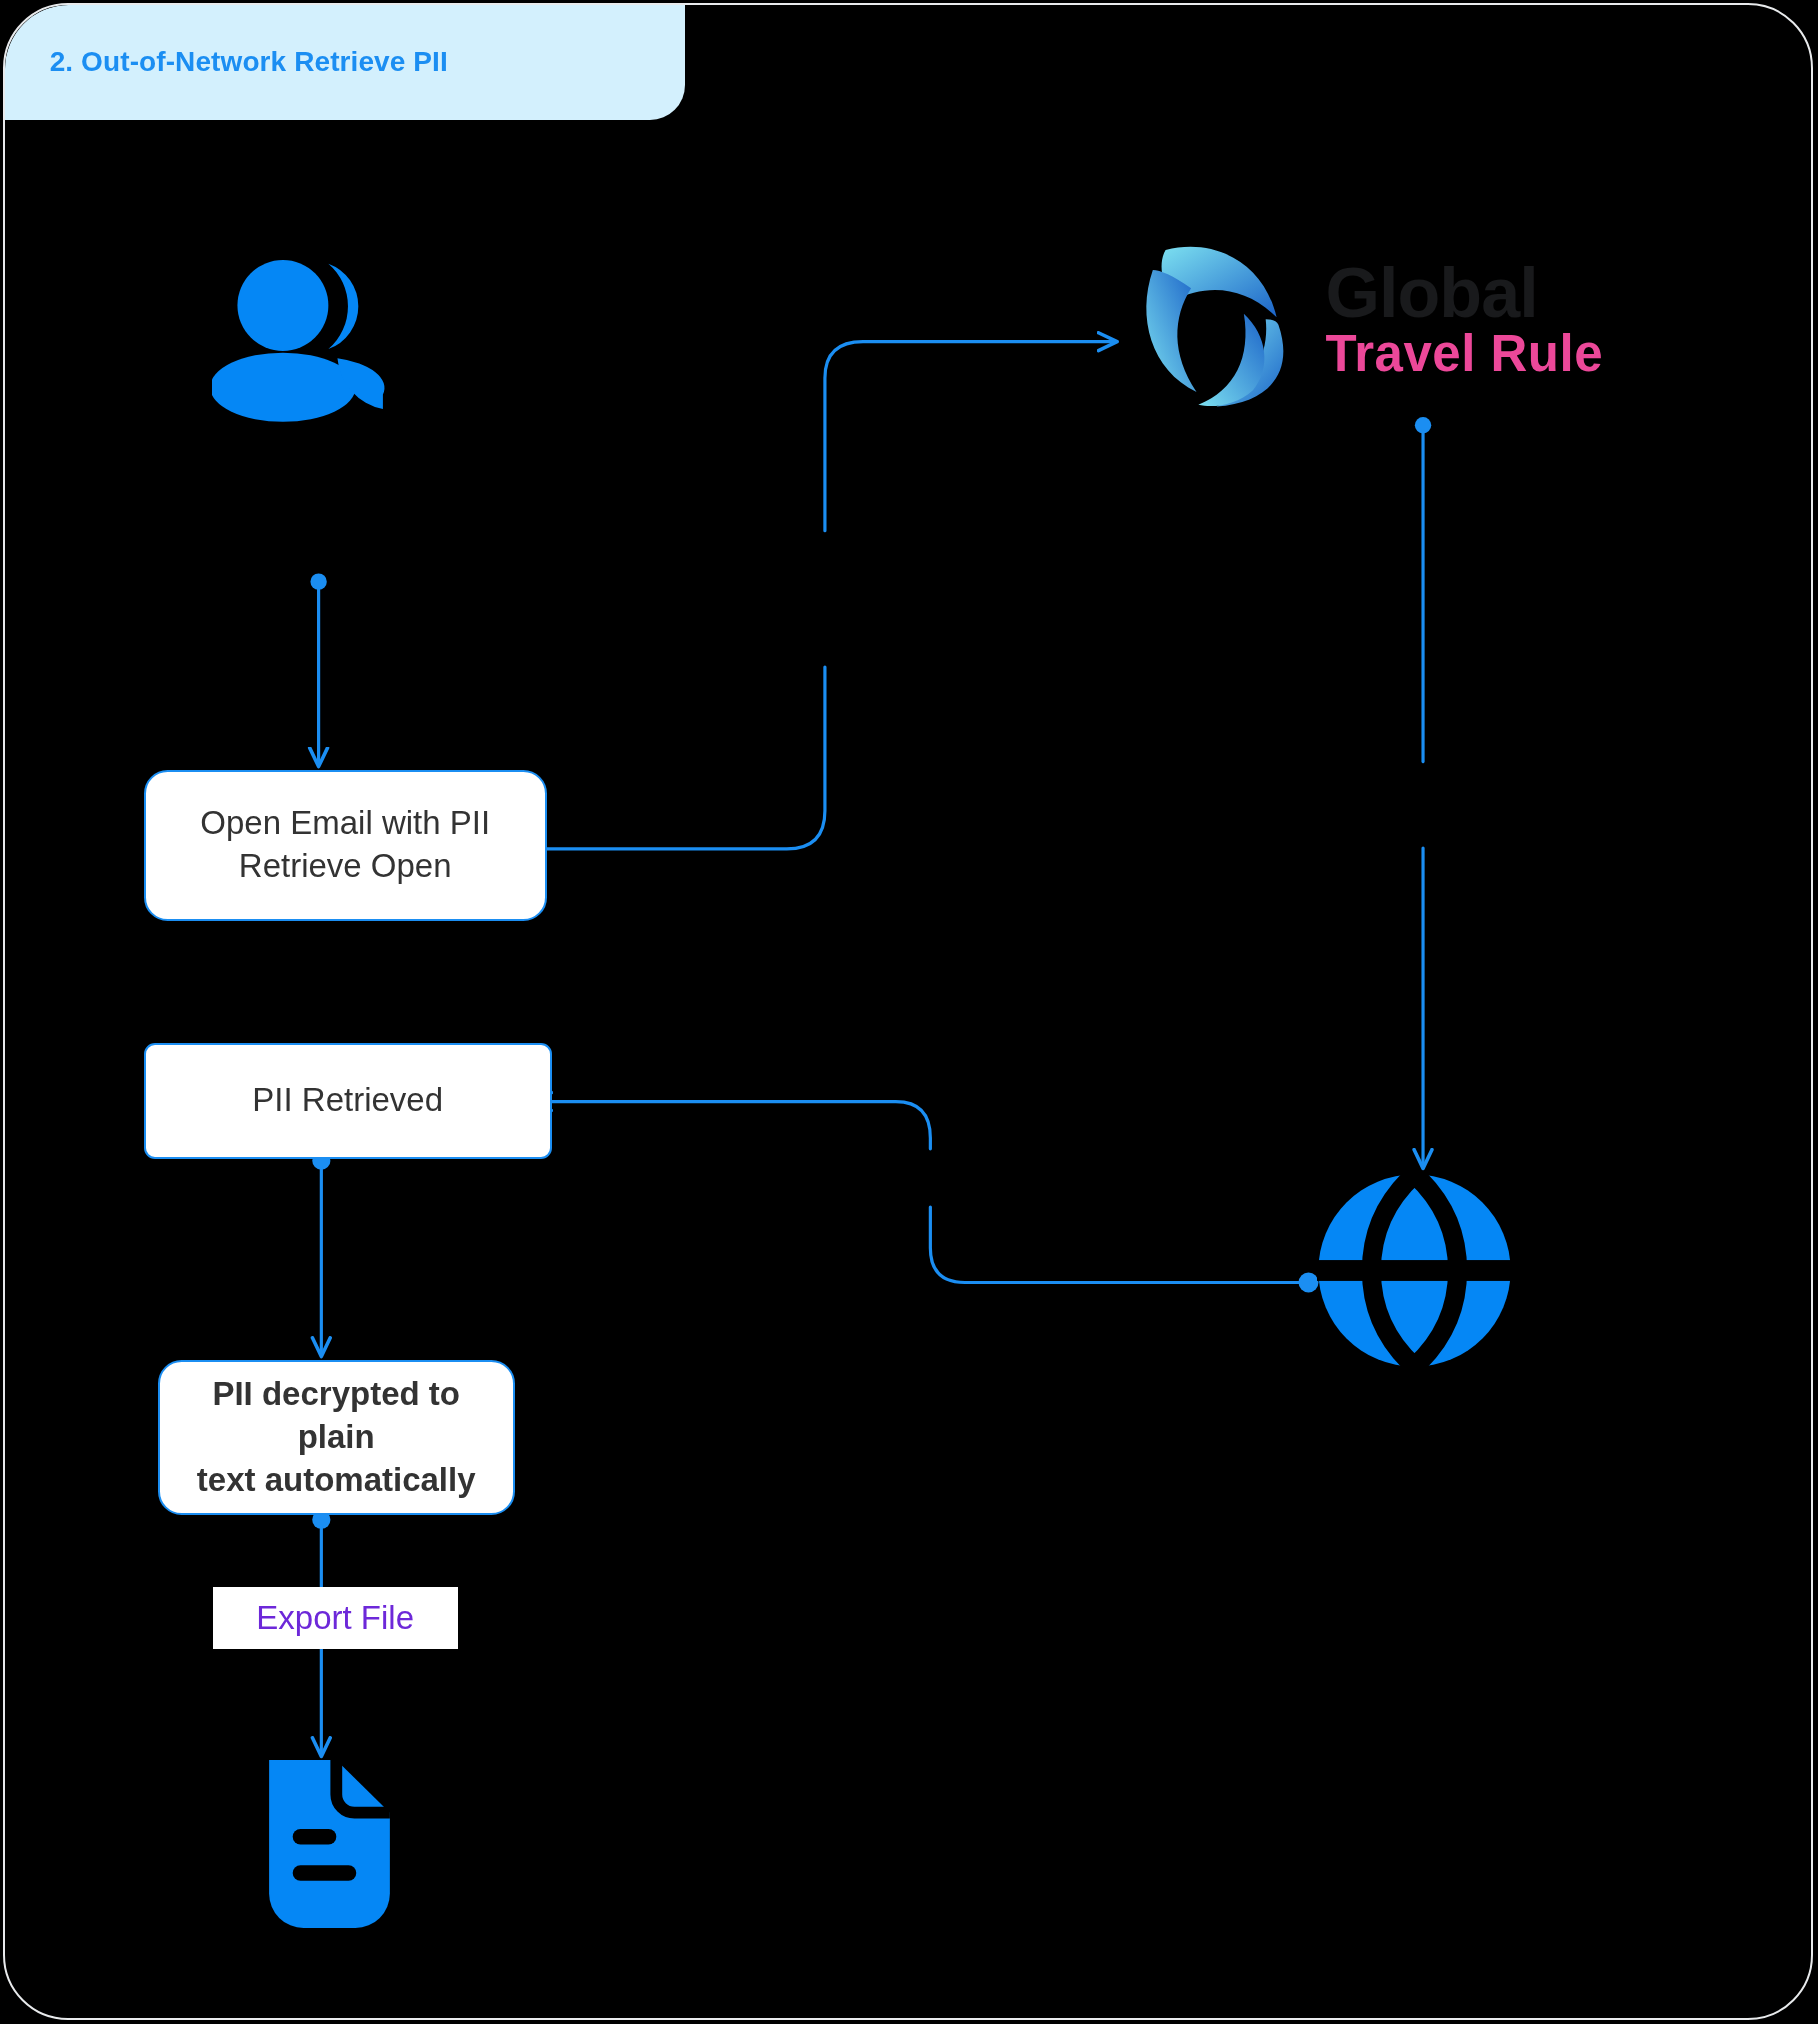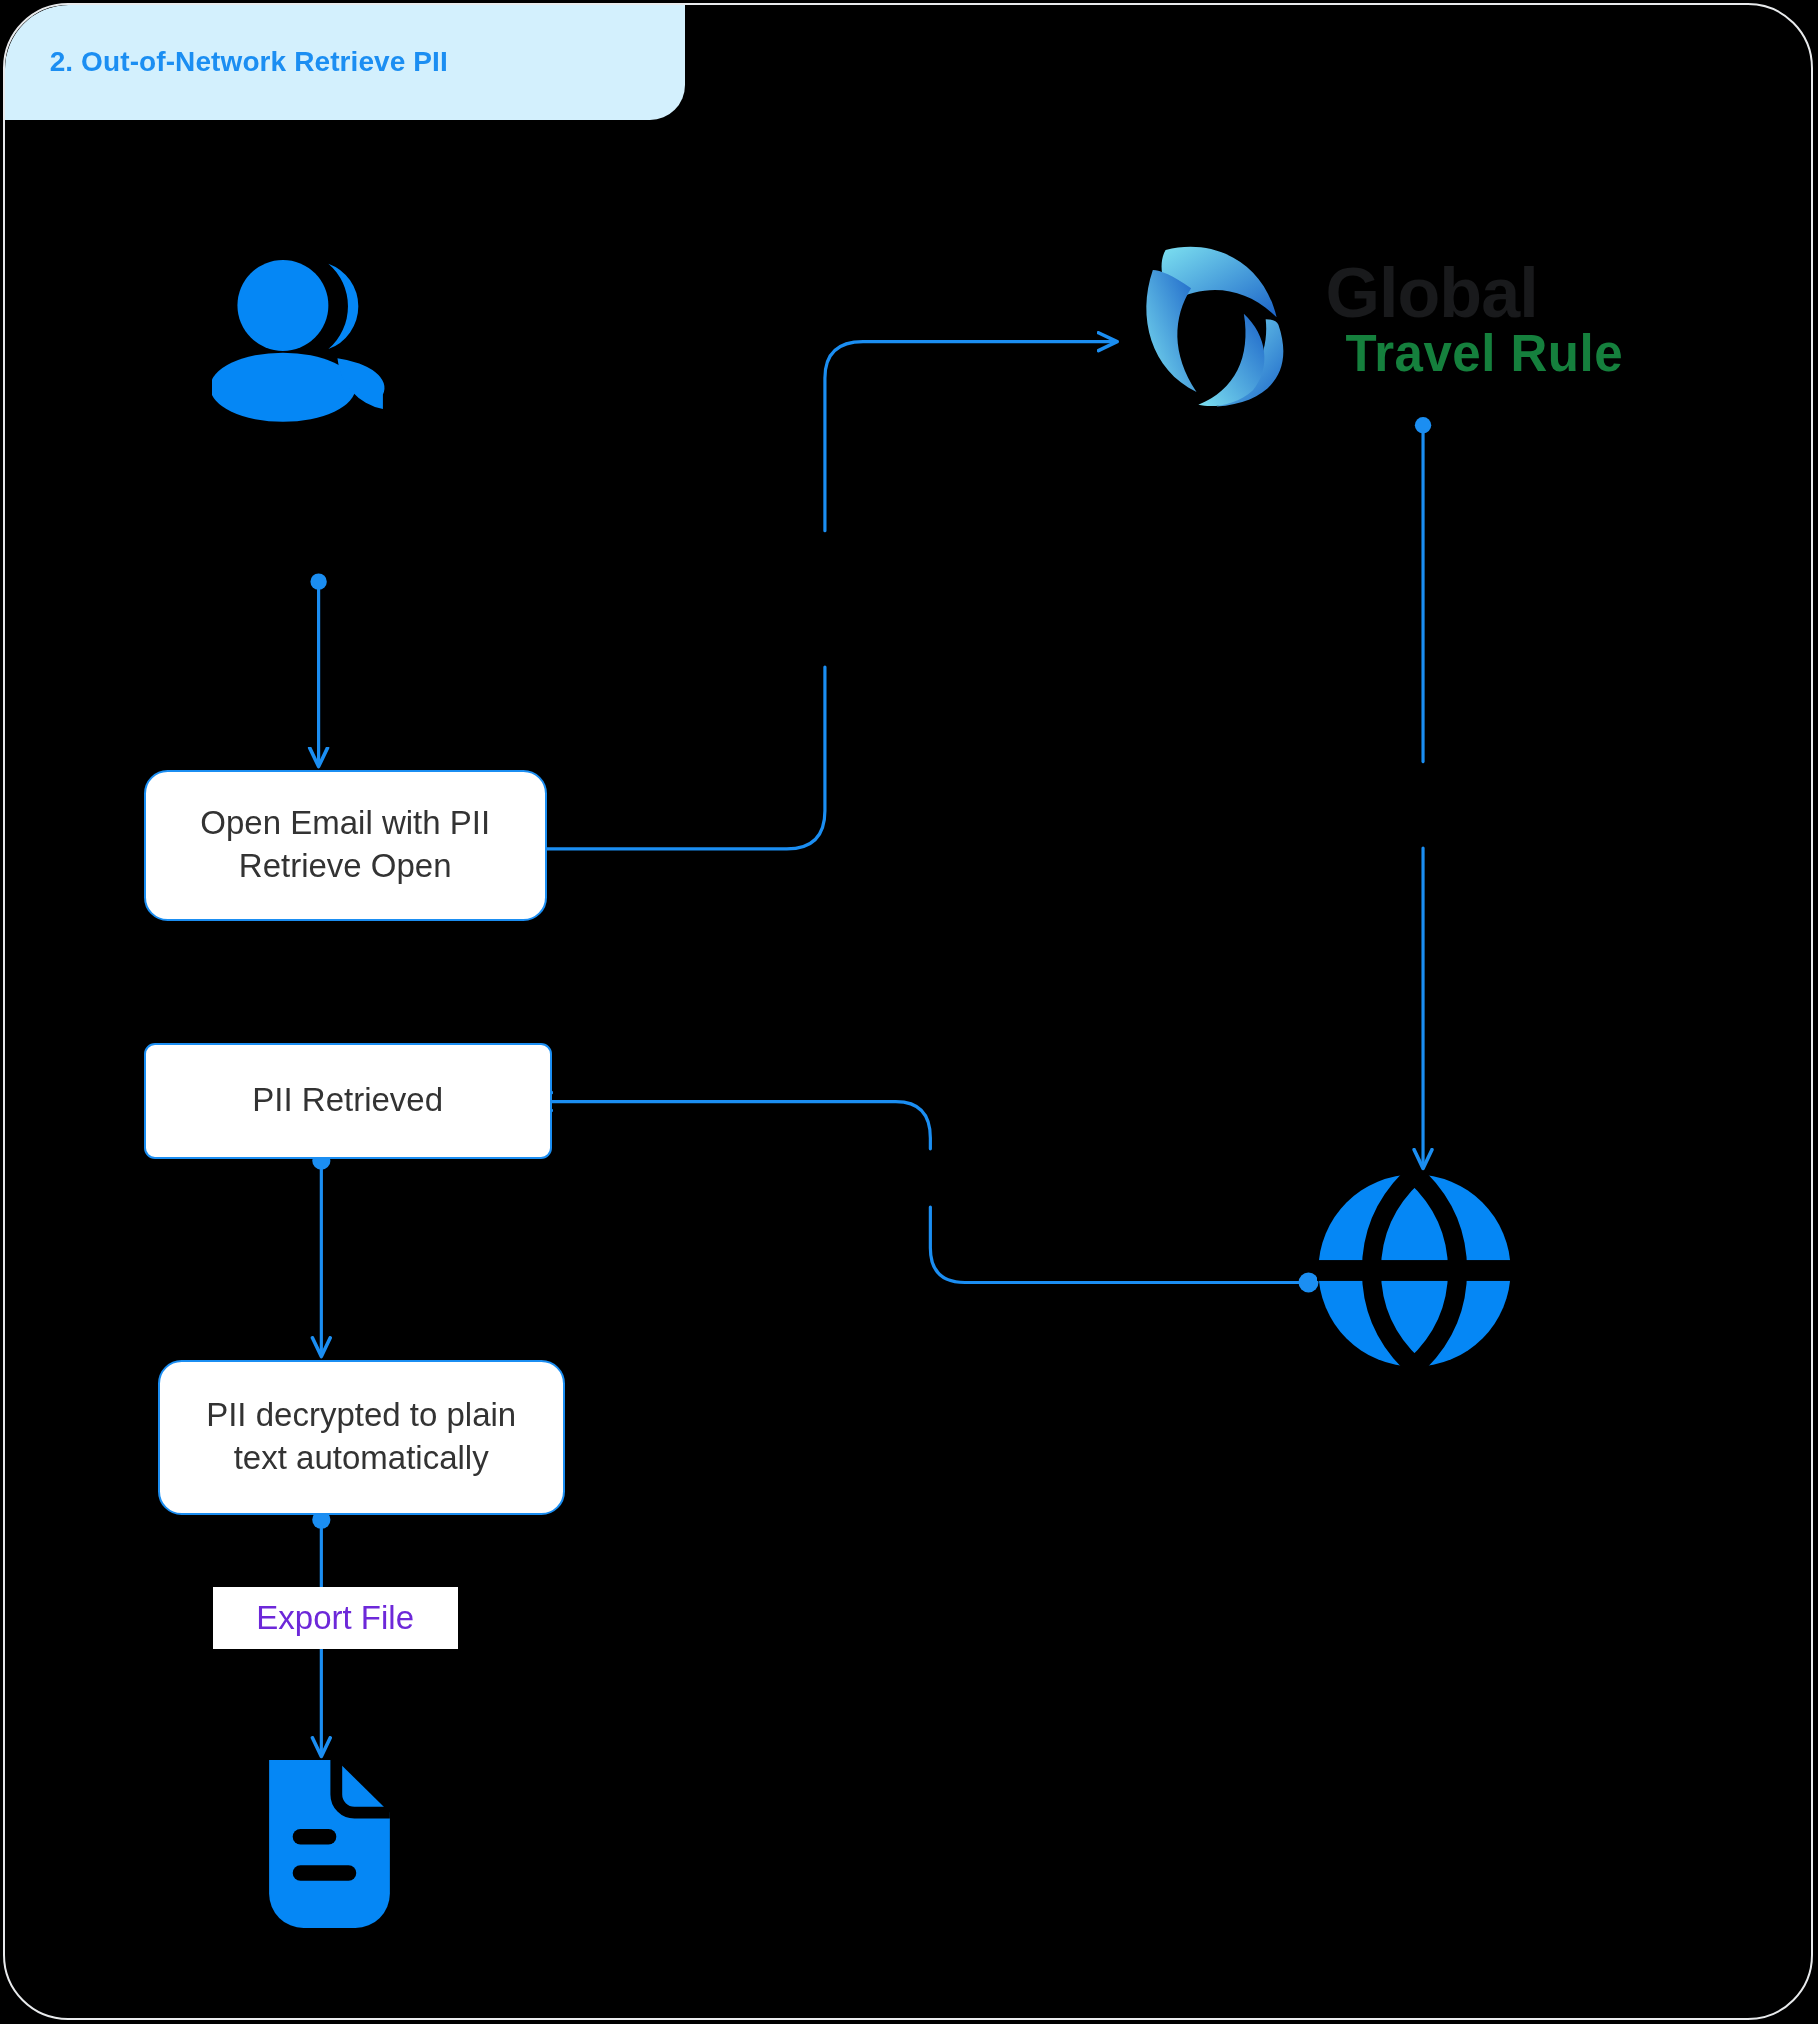--- a/index.html
+++ b/index.html
@@ -75,21 +75,21 @@
     justify-content: center;
     text-align: center;
     color: #333333;
     font-size: 33px;
     line-height: 1.3;
     padding: 0 14.5px;
     margin-left: 28px;
   }
   #node-open-email { left: 111px;  top: 765px;  width: 403px; height: 151px; }
   #node-pii-retrieved { left: 111px; top: 1038px; width: 408px; height: 116px; border-radius: 11px; }
-  #node-pii-decrypted { left: 125px; top: 1355px; width: 407px; height: 155px; }
+  #node-pii-decrypted { left: 125px; top: 1355px; width: 357px; height: 155px; font-weight: bold; }
 
   .tag-label {
     position: absolute;
     left: 208px;
     top: 1582px;
     width: 245px;
     height: 62px;
     background: #ffffff;
     color: #6d28d9;
     font-size: 33px;
@@ -118,26 +118,25 @@
   #brand-mark { width: 182px; height: 182px; flex: 0 0 auto; }
   #brand-text { margin-left: 12.7px; }
   .brand-line1 {
     color: #191a1c;
     font-size: 70px;
     font-weight: 700;
     line-height: 0.95;
     letter-spacing: -0.9px;
   }
   .brand-line2 {
-    color: #15803d;
+    color: #ec4899;
     font-size: 51px;
     font-weight: 700;
     line-height: 1.1;
     letter-spacing: 0.5px;
-    margin-left: 20px;
   }
 </style>
 </head>
 <body>
 
 <div id="stage">
   <div class="frame">
 
     <div class="badge">
       <span class="badge-label">2. Out-of-Network Retrieve PII</span>

